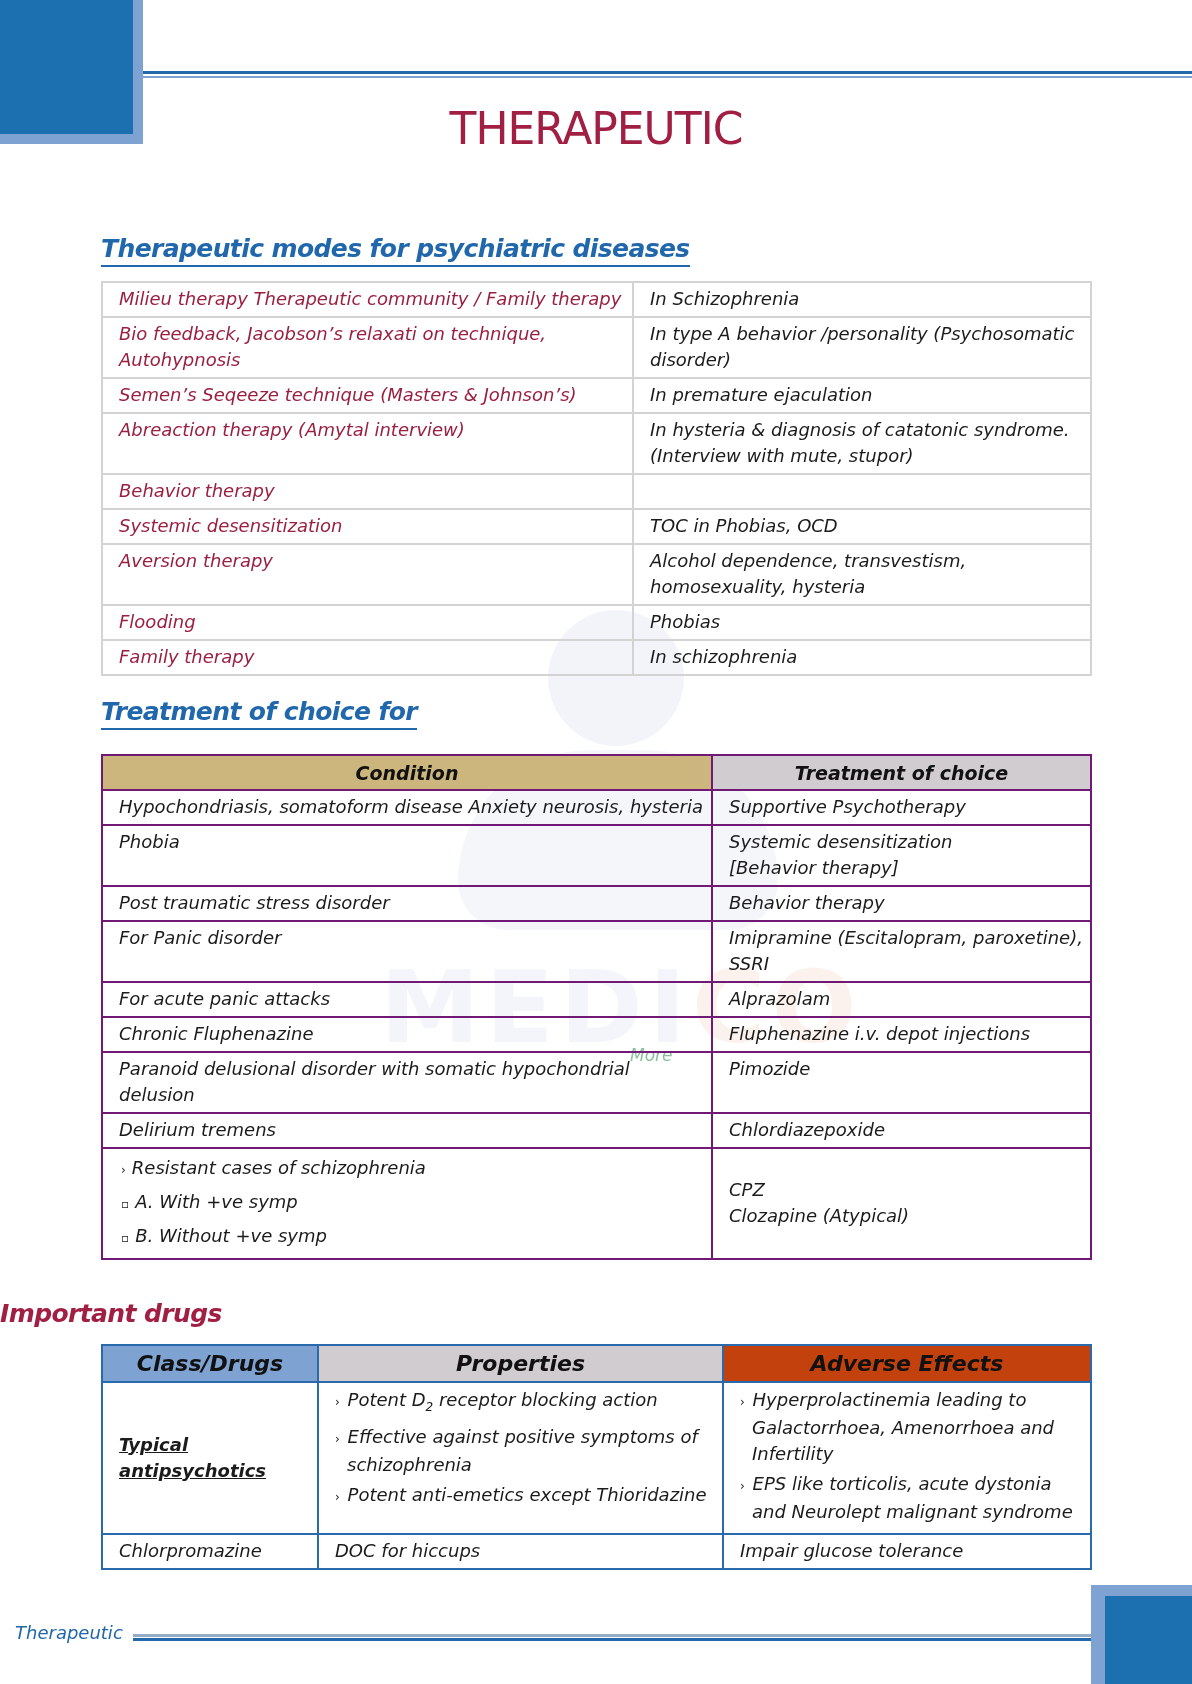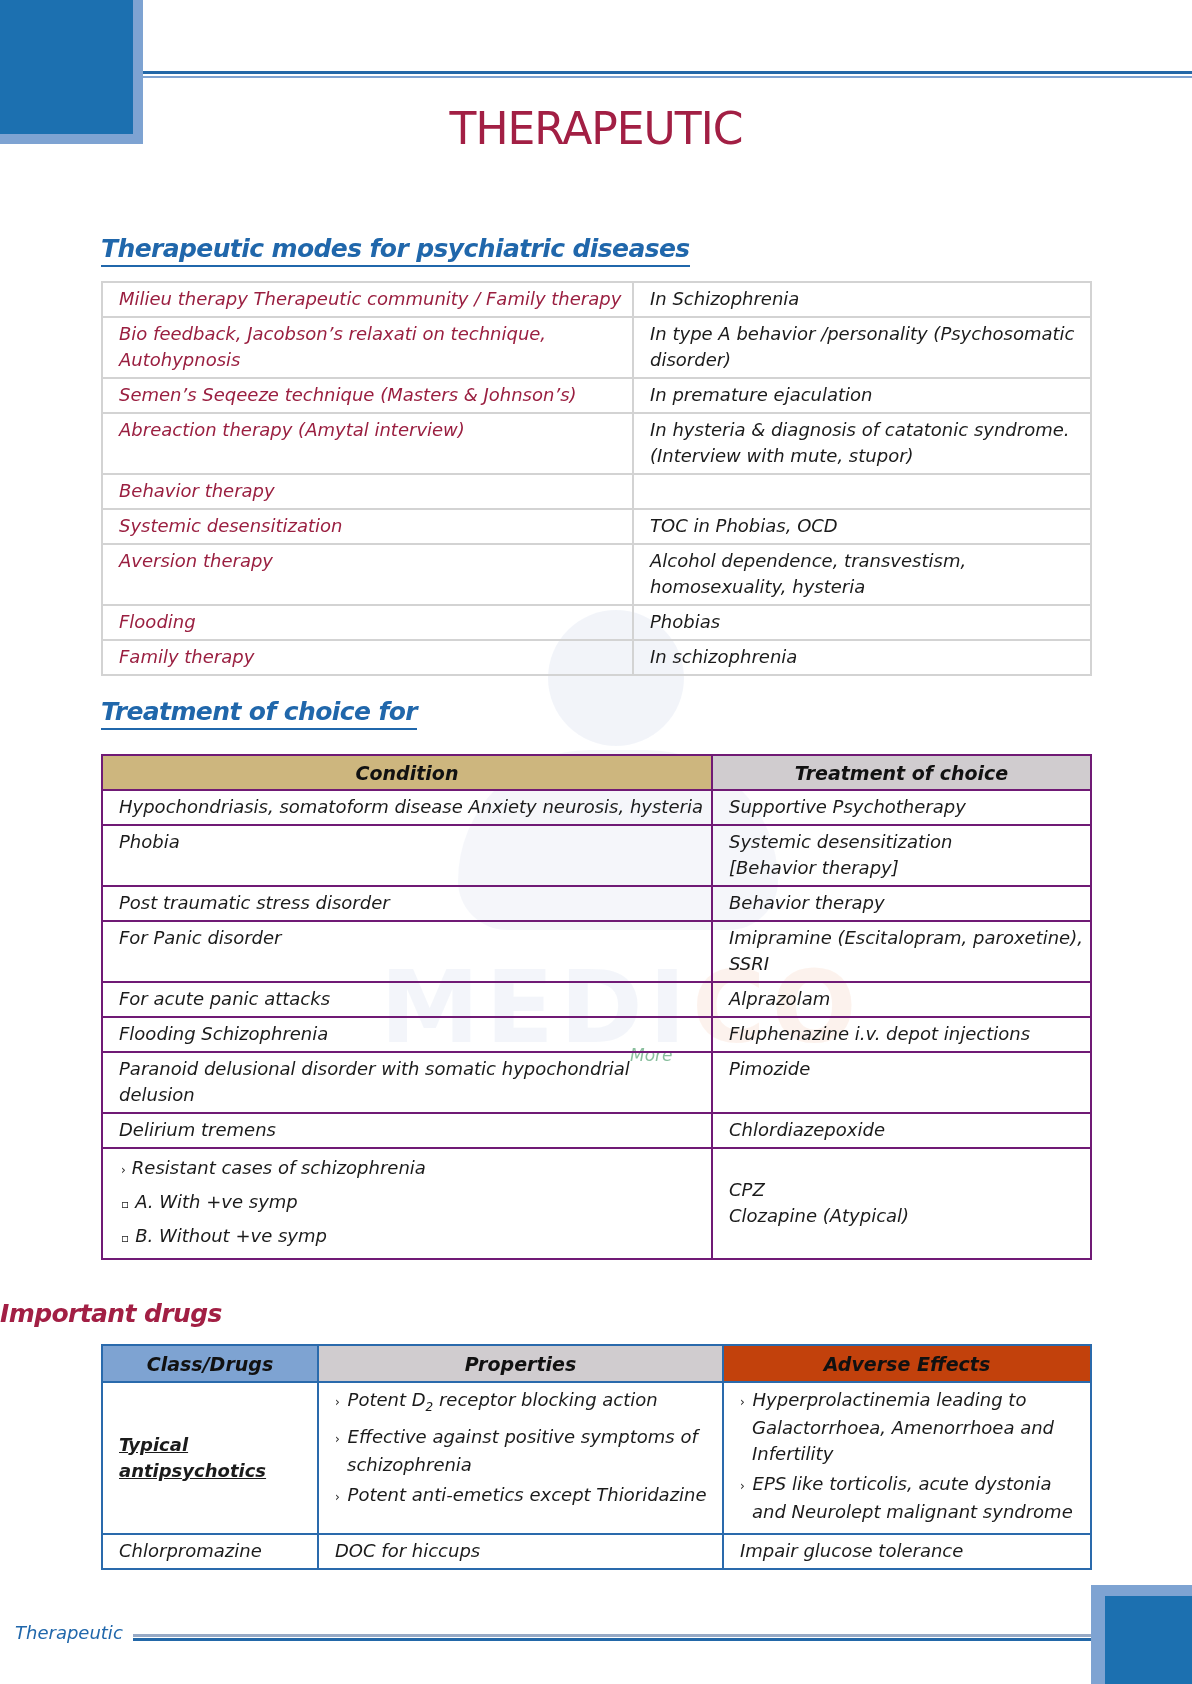--- a/index.html
+++ b/index.html
@@ -57,21 +57,21 @@
   .t2 .mid { vertical-align: middle; }
 
   .h3 {
     position: absolute; left: 0; right: 0; top: 1299px; text-align: left;
     font-style: italic; font-weight: bold; font-size: 25px; color: #a21f44; letter-spacing: -0.6px;
   }
 
   
   .t3 { top: 1344px; }
   .t3 td, .t3 th { border: 2px solid #2a6aac; }
-  .t3 th { font-weight: bold; font-size: 19px; text-align: center; color: #111; padding: 5px 5px 4px 5px; }
+  .t3 th { font-weight: bold; font-size: 22px; text-align: center; color: #111; padding: 5px 5px 4px 5px; }
   .t3 th.c1 { background: #7ea3d2; width: 204px; }
   .t3 th.c2 { background: #d0cccf; width: 393px; }
   .t3 th.c3 { background: #c2410c; }
   .t3 td { color: #1b1b1b; }
   .t3 .bullet-item { display: block; padding-left: 12px; text-indent: -12px; margin: 1px 0 4px 0; }
   .t3 .bullet-item .b { font-style: normal; font-size: 12px; margin-right: 2px; }
   .t3 td.cls { vertical-align: middle; }
   .t3 .ul { text-decoration: underline; font-weight: bold; }
   sub { font-size: 12px; }
 
@@ -176,21 +176,21 @@
           <div>Imipramine (Escitalopram, paroxetine), SSRI</div>
         </td>
       </tr>
       <tr>
         <td>For acute panic attacks</td>
         <td>
           <div>Alprazolam</div>
         </td>
       </tr>
       <tr>
-        <td>Flooding Schizophrenia</td>
+        <td>Chronic Fluphenazine</td>
         <td>
           <div>Fluphenazine i.v. depot injections</div>
         </td>
       </tr>
       <tr>
         <td>Paranoid delusional disorder with somatic hypochondrial delusion</td>
         <td>
           <div>Pimozide</div>
         </td>
       </tr>

